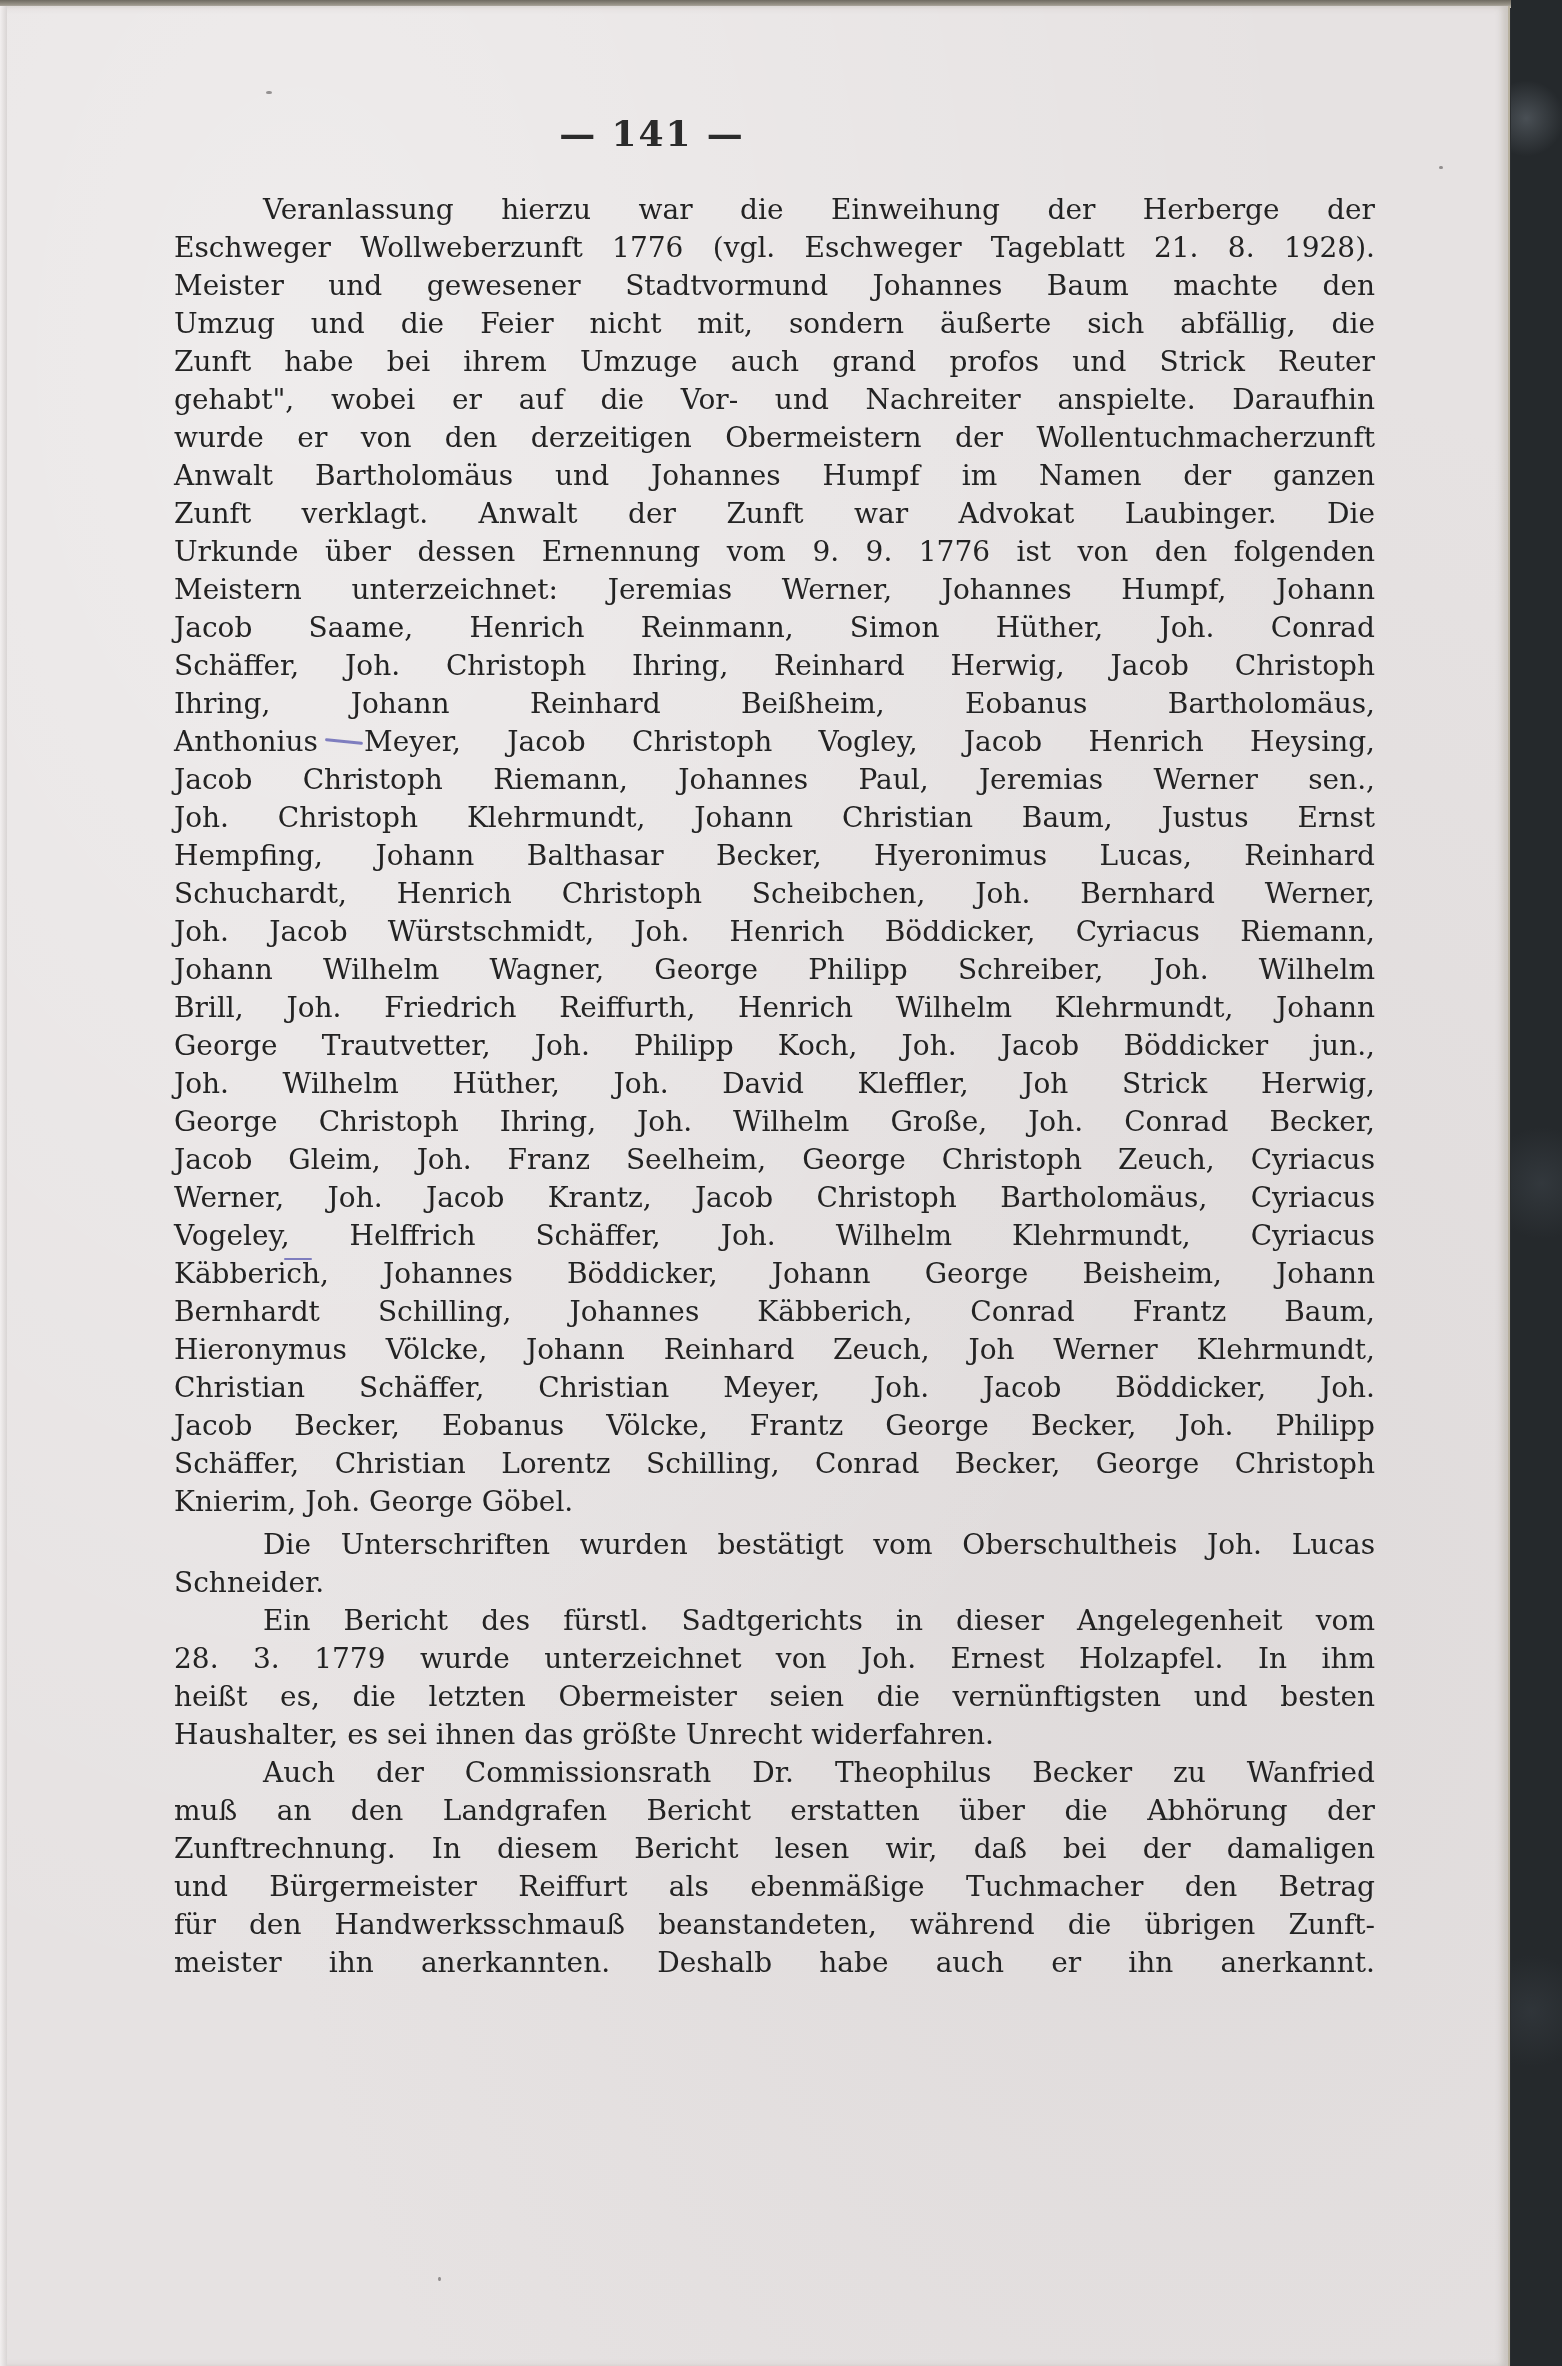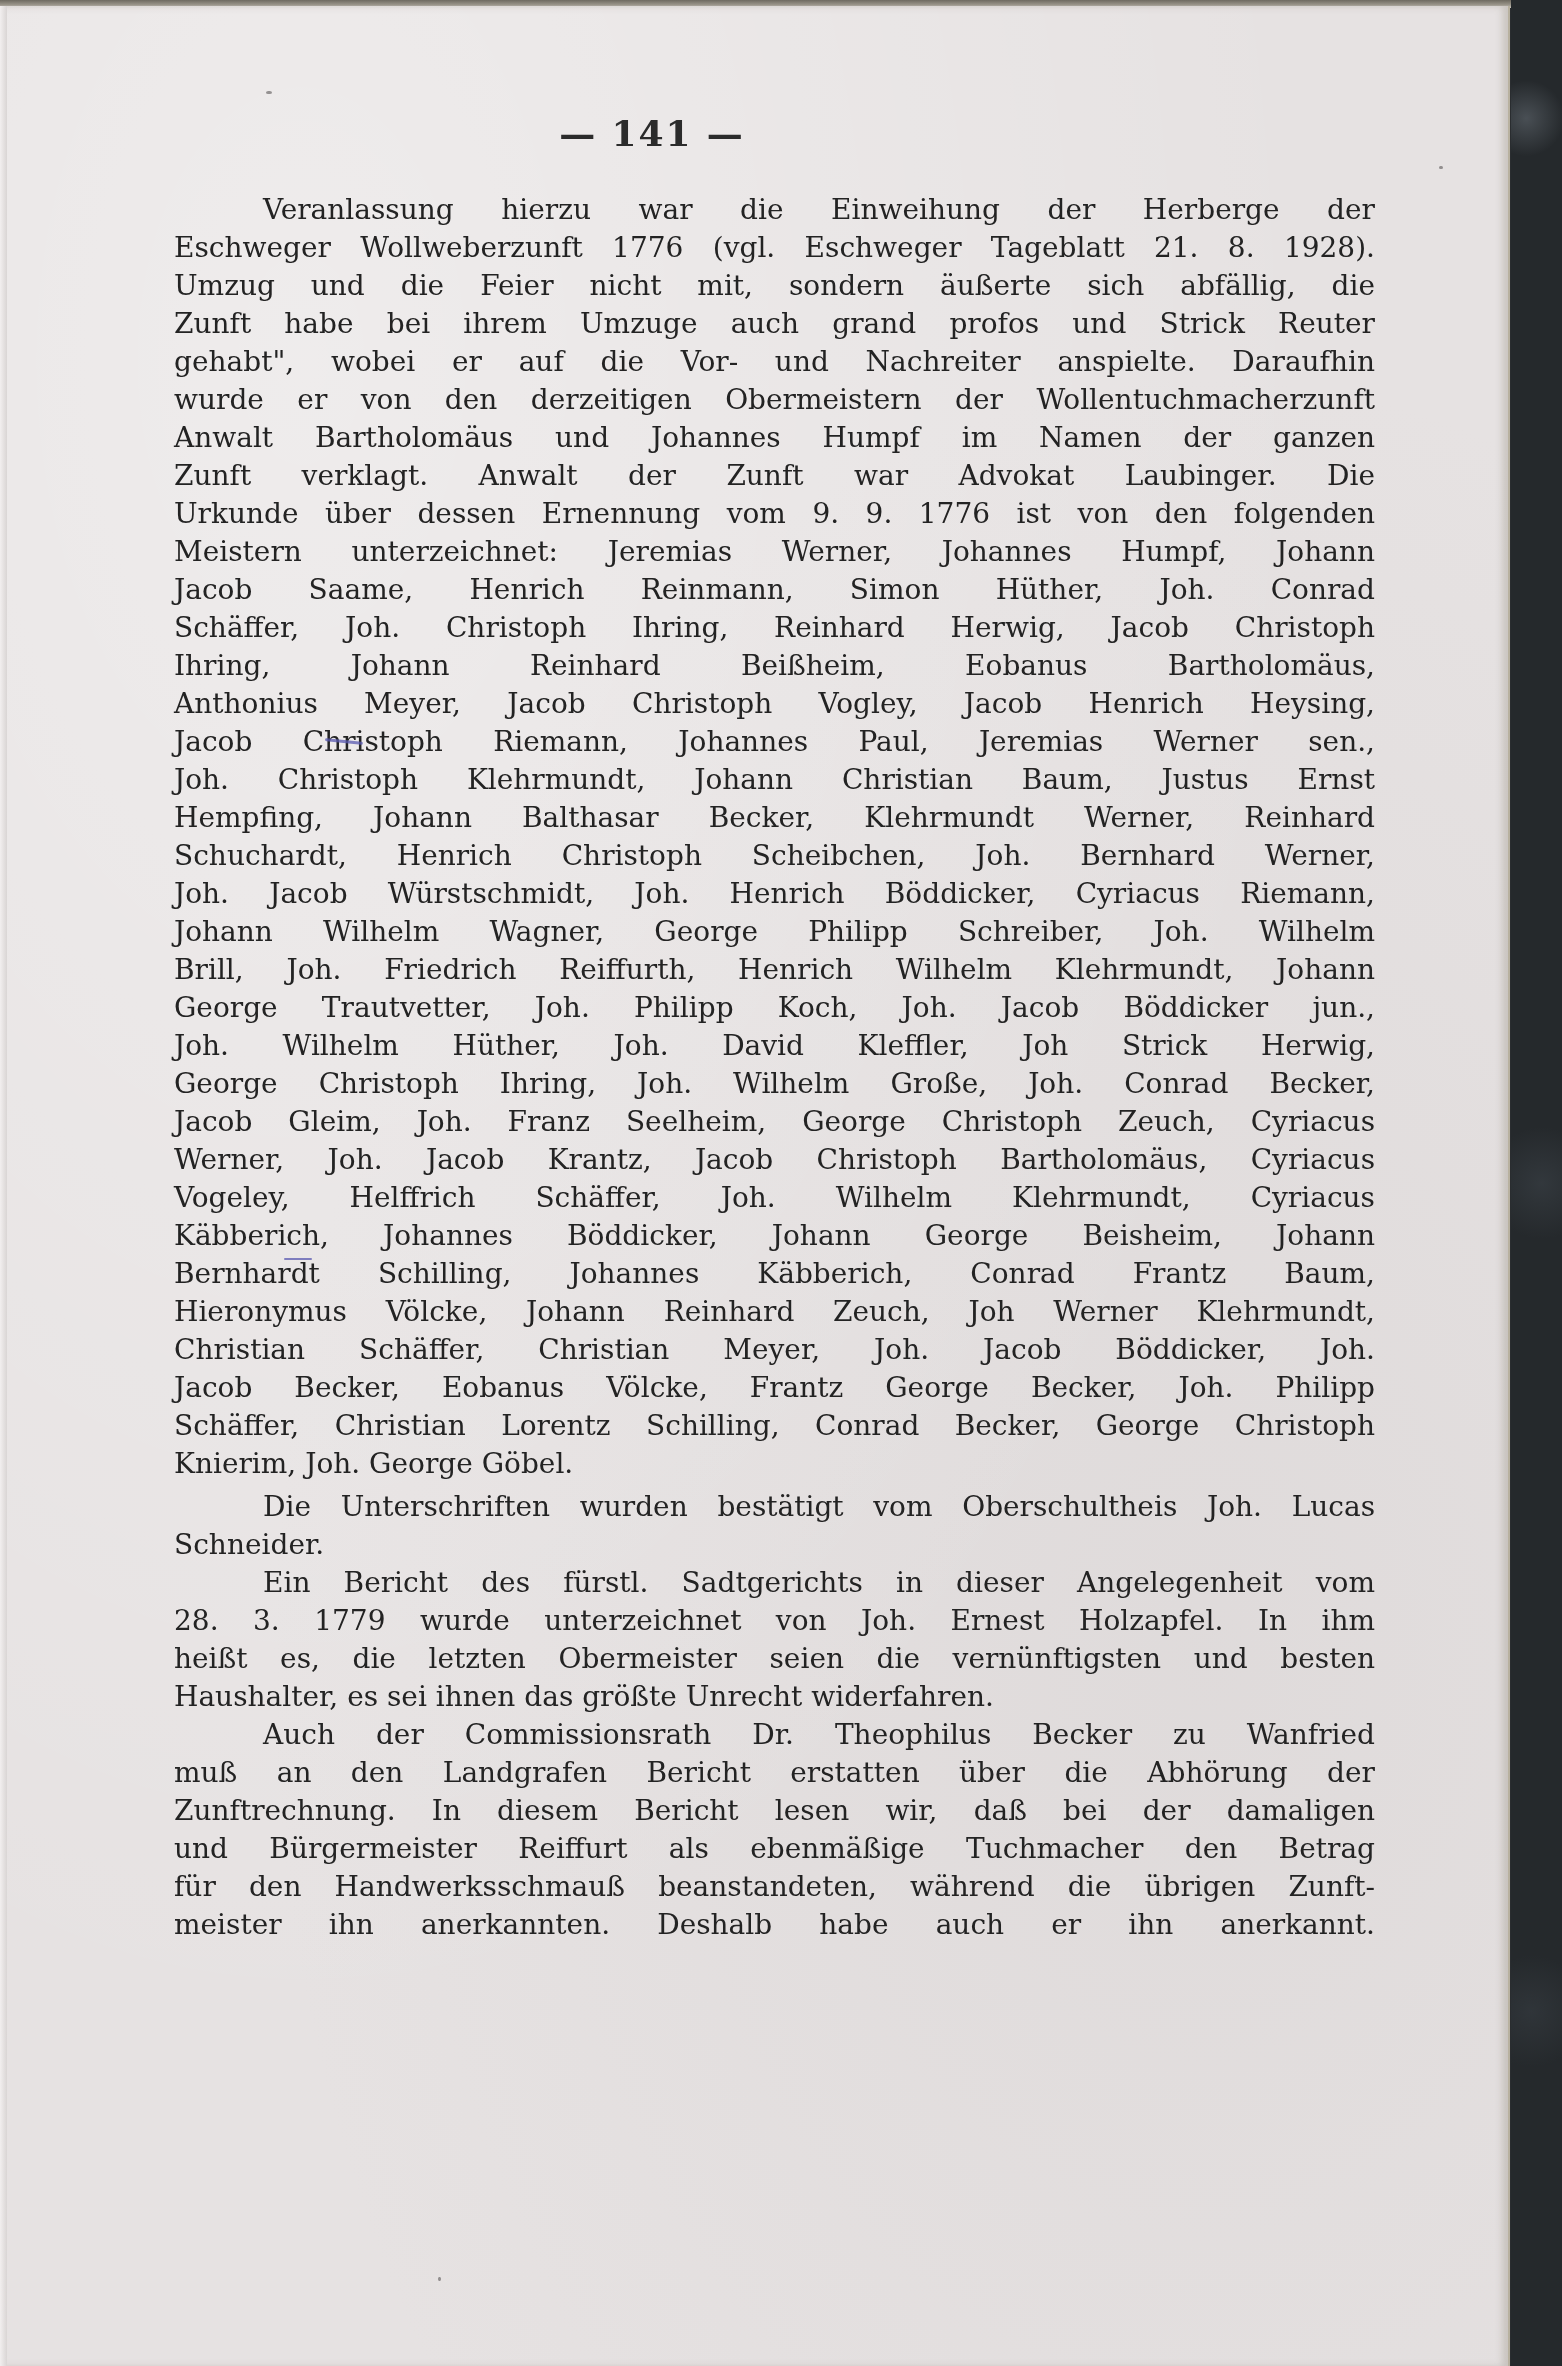--- a/index.html
+++ b/index.html
@@ -109,35 +109,36 @@
 <div class="top-edge"></div>
 
 <div class="page">
   <div class="page-number">— 141 —</div>
 
   <div class="text-block">
 
     <div>
       <span class="line indent">Veranlassung hierzu war die Einweihung der Herberge der</span>
       <span class="line">Eschweger Wollweberzunft 1776 (vgl. Eschweger Tageblatt 21. 8. 1928).</span>
+      <span class="line">Meister und gewesener Stadtvormund Johannes Baum machte den</span>
       <span class="line">Umzug und die Feier nicht mit, sondern äußerte sich abfällig, die</span>
       <span class="line">Zunft habe bei ihrem Umzuge auch grand profos und Strick Reuter</span>
       <span class="line">gehabt", wobei er auf die Vor- und Nachreiter anspielte. Daraufhin</span>
       <span class="line">wurde er von den derzeitigen Obermeistern der Wollentuchmacherzunft</span>
       <span class="line">Anwalt Bartholomäus und Johannes Humpf im Namen der ganzen</span>
       <span class="line">Zunft verklagt. Anwalt der Zunft war Advokat Laubinger. Die</span>
       <span class="line">Urkunde über dessen Ernennung vom 9. 9. 1776 ist von den folgenden</span>
       <span class="line">Meistern unterzeichnet: Jeremias Werner, Johannes Humpf, Johann</span>
       <span class="line">Jacob Saame, Henrich Reinmann, Simon Hüther, Joh. Conrad</span>
       <span class="line">Schäffer, Joh. Christoph Ihring, Reinhard Herwig, Jacob Christoph</span>
       <span class="line">Ihring, Johann Reinhard Beißheim, Eobanus Bartholomäus,</span>
       <span class="line">Anthonius Meyer, Jacob Christoph Vogley, Jacob Henrich Heysing,</span>
       <span class="line">Jacob Christoph Riemann, Johannes Paul, Jeremias Werner sen.,</span>
       <span class="line">Joh. Christoph Klehrmundt, Johann Christian Baum, Justus Ernst</span>
-      <span class="line">Hempfing, Johann Balthasar Becker, Klehrmundt Werner, Reinhard</span>
+      <span class="line">Hempfing, Johann Balthasar Becker, Hyeronimus Lucas, Reinhard</span>
       <span class="line">Schuchardt, Henrich Christoph Scheibchen, Joh. Bernhard Werner,</span>
       <span class="line">Joh. Jacob Würstschmidt, Joh. Henrich Böddicker, Cyriacus Riemann,</span>
       <span class="line">Johann Wilhelm Wagner, George Philipp Schreiber, Joh. Wilhelm</span>
       <span class="line">Brill, Joh. Friedrich Reiffurth, Henrich Wilhelm Klehrmundt, Johann</span>
       <span class="line">George Trautvetter, Joh. Philipp Koch, Joh. Jacob Böddicker jun.,</span>
       <span class="line">Joh. Wilhelm Hüther, Joh. David Kleffler, Joh Strick Herwig,</span>
       <span class="line">George Christoph Ihring, Joh. Wilhelm Große, Joh. Conrad Becker,</span>
       <span class="line">Jacob Gleim, Joh. Franz Seelheim, George Christoph Zeuch, Cyriacus</span>
       <span class="line">Werner, Joh. Jacob Krantz, Jacob Christoph Bartholomäus, Cyriacus</span>
       <span class="line">Vogeley, Helffrich Schäffer, Joh. Wilhelm Klehrmundt, Cyriacus</span>

